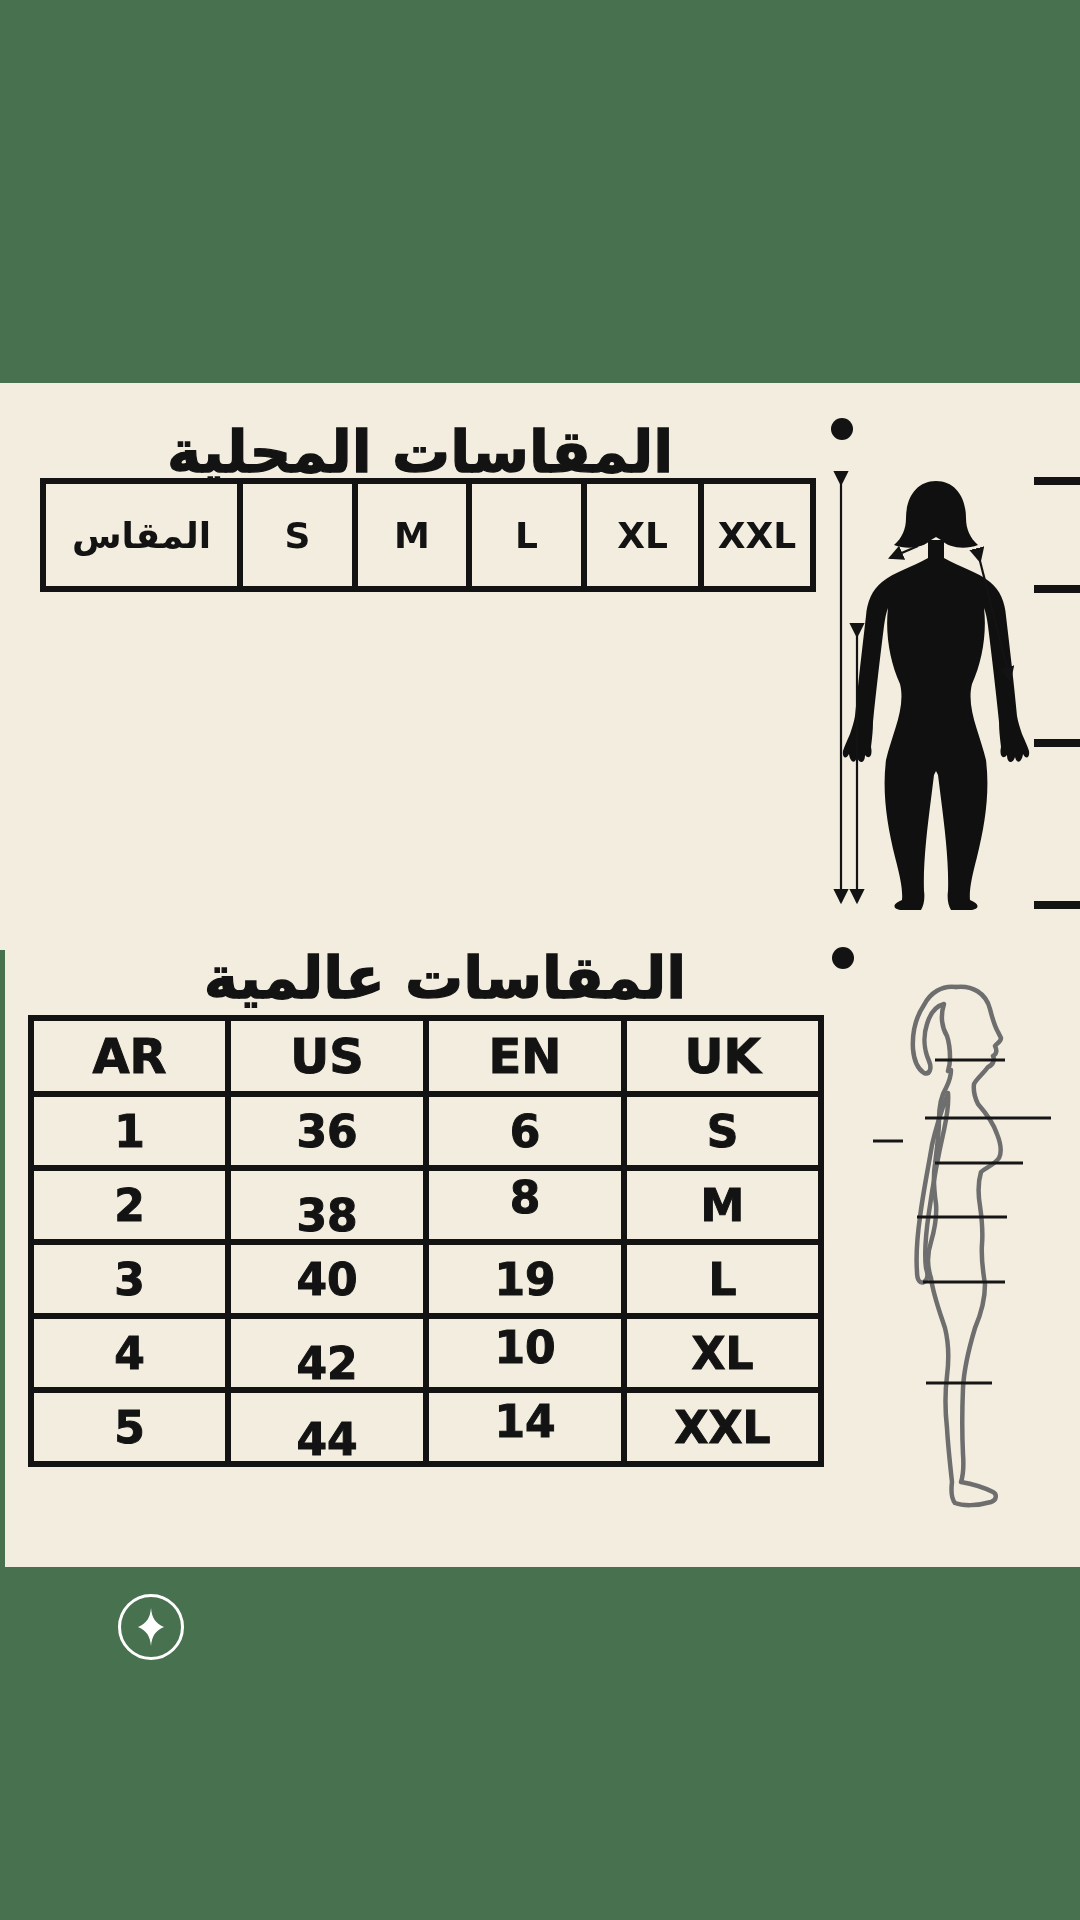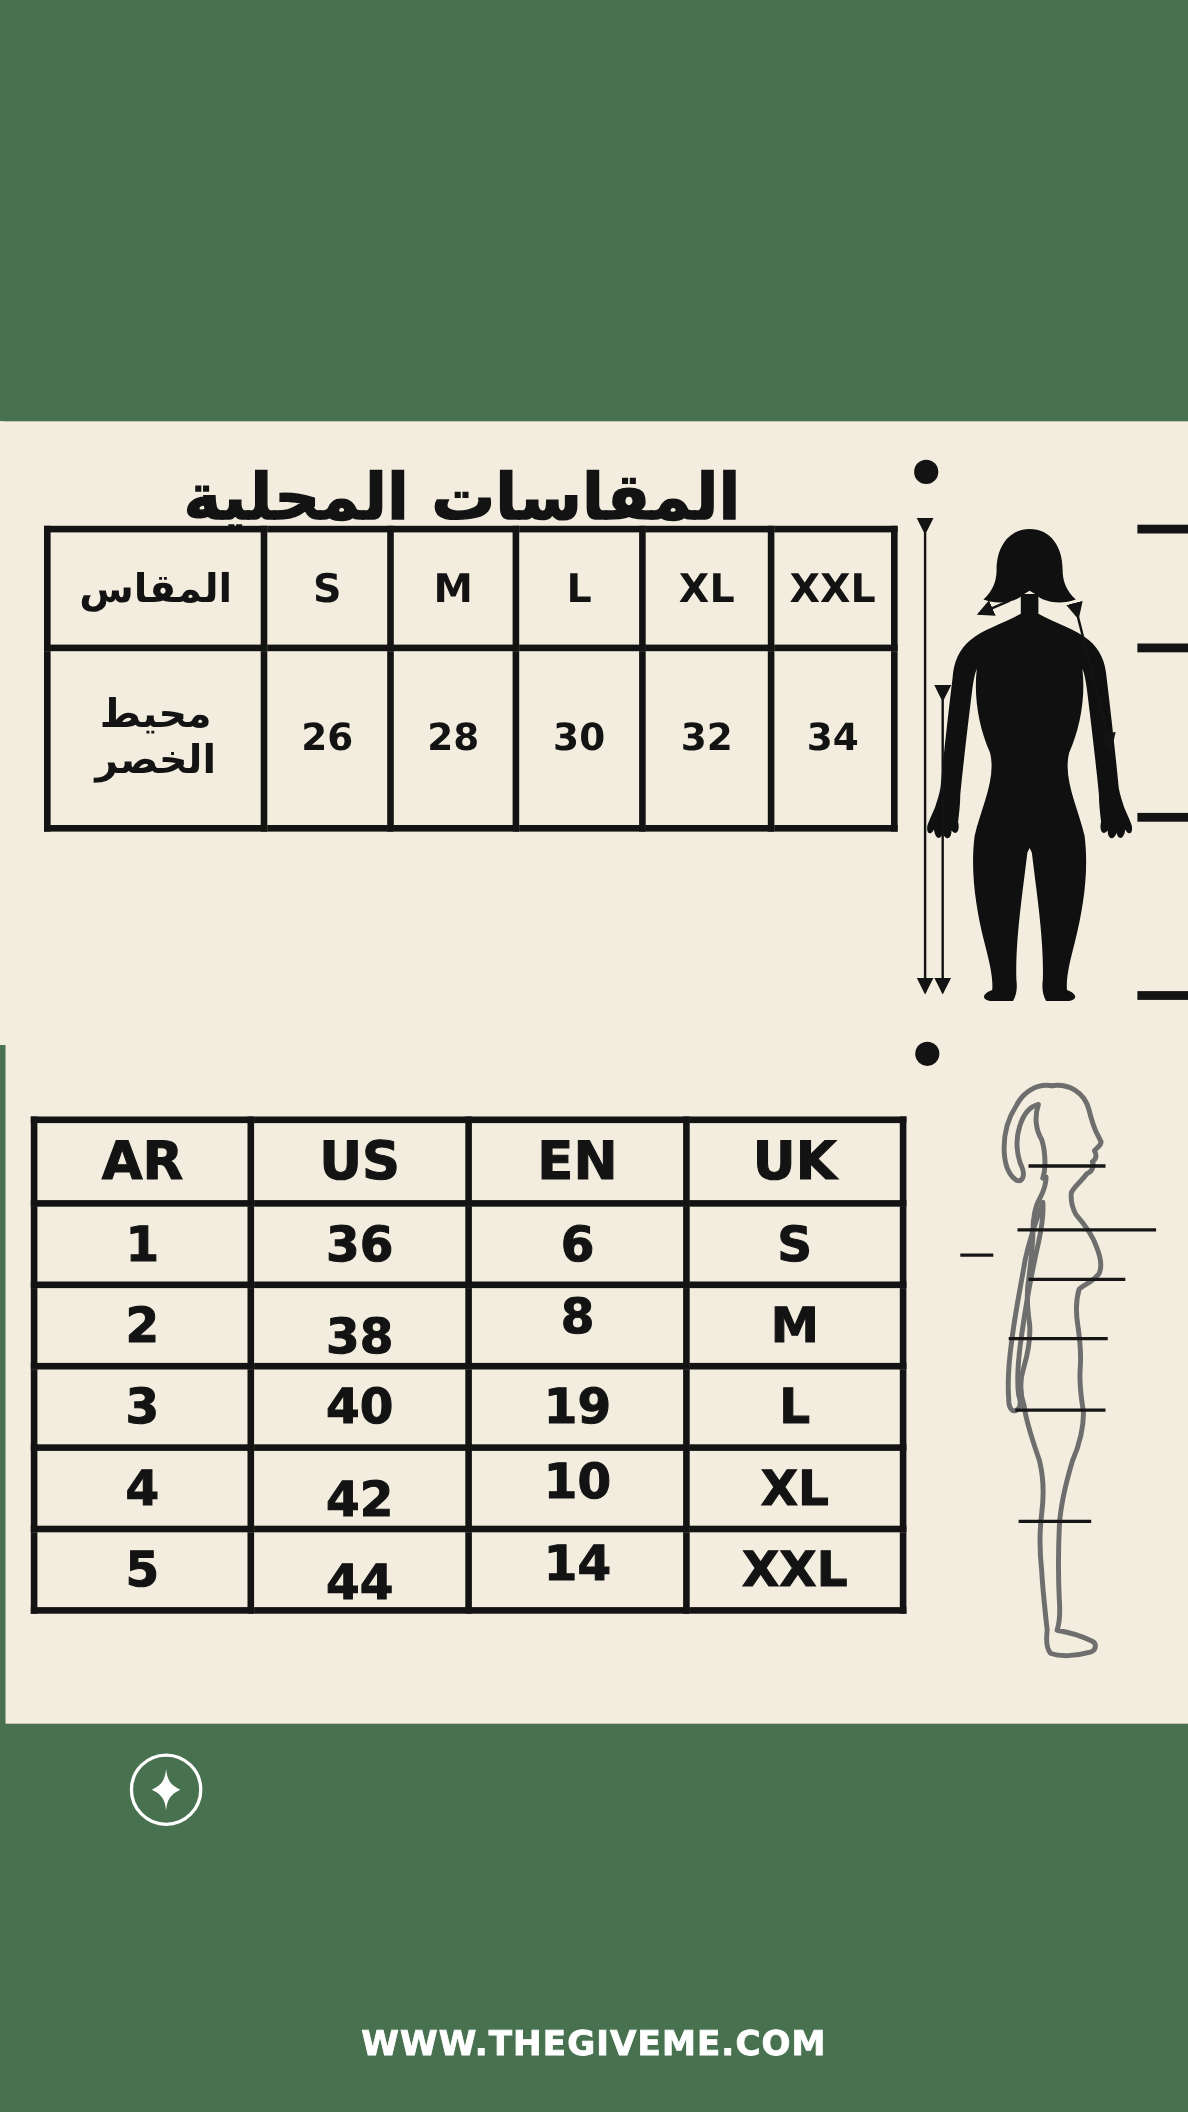--- a/index.html
+++ b/index.html
@@ -79,28 +79,20 @@
           <tr class="hdr">
             <th>المقاس</th>
             <th>S</th>
             <th>M</th>
             <th>L</th>
             <th>XL</th>
             <th>XXL</th>
           </tr>
         </thead>
       <tbody>
-          <tr class="r2">
-            <td class="rowlabel">محيط الخصر</td>
-            <td>26</td>
-            <td>28</td>
-            <td>30</td>
-            <td>32</td>
-            <td>34</td>
-          </tr>
         </tbody>
     </table>
   </div>
 
   <svg class="abs" style="left:830px;top:468px;" width="250" height="445" viewBox="0 0 250 445">
     <defs>
       <marker id="ah" markerWidth="8" markerHeight="8" refX="6" refY="3.5" orient="auto">
         <path d="M0,0 L7,3.5 L0,7 Z" fill="#131313"></path>
       </marker>
     </defs>
@@ -113,20 +105,21 @@
     <line x1="27" y1="168" x2="27" y2="434" stroke="#131313" stroke-width="2.2" marker-start="url(#ah)" marker-end="url(#ah)"></line>
     <line x1="150" y1="93" x2="180" y2="212" stroke="#131313" stroke-width="2.2" marker-start="url(#ah)" marker-end="url(#ah)"></line>
     <line x1="88" y1="78" x2="60" y2="90" stroke="#131313" stroke-width="2.2" marker-end="url(#ah)"></line>
   </svg>
 
   <div class="edgebar" style="top:477px;"></div>
   <div class="edgebar" style="top:585px;"></div>
   <div class="edgebar" style="top:739px;"></div>
   <div class="edgebar" style="top:901px;"></div>
 
+  <div class="sec-title" style="left:160px;top:912px;width:570px;">المقاسات عالمية</div>
   <div class="bullet" style="left:832px;top:947px;"></div>
 
   <div class="abs" style="left:28px;top:1015px;">
     <table id="t2">
       <colgroup>
         <col style="width:197px">
           <col style="width:198px">
           <col style="width:198px">
           <col style="width:197px">
       </colgroup>
@@ -189,15 +182,14 @@
       <line x1="66" y1="408" x2="132" y2="408"></line>
     </g>
   </svg>
 
   <div class="sparkle-circle">
     <svg width="26" height="38" viewBox="0 0 26 38">
       <path d="M13,0 C14,10 17,15 26,19 C17,23 14,28 13,38 C12,28 9,23 0,19 C9,15 12,10 13,0 Z" fill="#ffffff"></path>
     </svg>
   </div>
 
-  <div class="site">WWW.THEGIVEME.COM</div>
 
 </div>
 
 </body></html>

